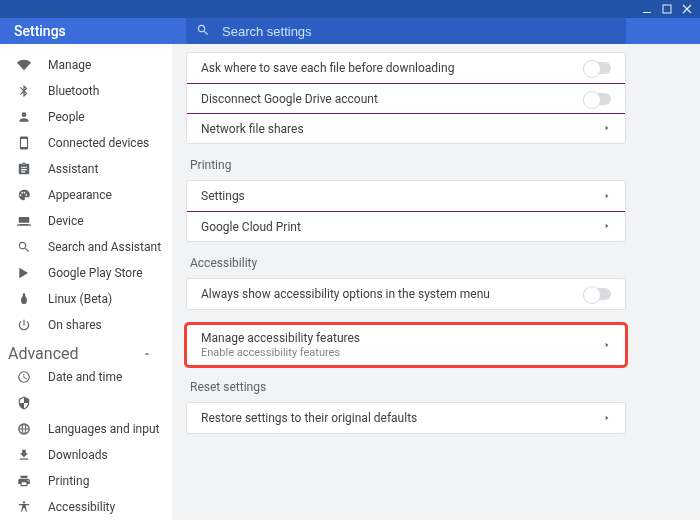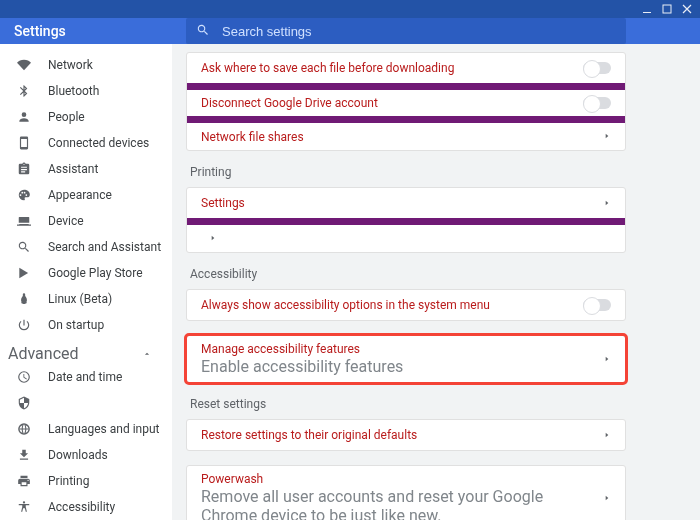--- a/index.html
+++ b/index.html
@@ -95,27 +95,27 @@
       background: #fff;
       border: 1px solid #e0e0e0;
       border-radius: 3px;
       margin-bottom: 14px;
     }
     .row {
       min-height: 30px;
       display: flex;
       align-items: center;
       padding: 6px 14px;
-      border-top: 7px solid #701a75;
+      border-top: 1px solid #701a75;
       cursor: pointer;
     }
     .row:first-child { border-top: none; }
     .row-text { flex: 1; }
-    .row-title { font-size: 12px; color: #b91c1c; }
-    .row-sub { font-size: 16px; color: #80868b; margin-top: 1px; }
+    .row-title { font-size: 12px; color: #404040; }
+    .row-sub { font-size: 11px; color: #80868b; margin-top: 1px; }
     .section-title {
       font-size: 12px;
       color: #5f6368;
       margin: 12px 0 8px 4px;
     }
     .toggle {
       width: 28px; height: 12px;
       background: #dadce0; border-radius: 7px;
       position: relative;
     }
@@ -165,21 +165,21 @@
 
 <div class="body">
   <div class="sidebar">
     <div id="sidebar-main">
         <div class="side-item">
           <span class="side-icon">
             <svg width="14" height="14" viewBox="0 0 24 24">
               <path d="M12 3C7 3 2.7 4.9 0 8l12 13L24 8c-2.7-3.1-7-5-12-5z"></path>
             </svg>
           </span>
-          <span class="side-label">Network</span>
+          <span class="side-label">Manage</span>
         </div>
         <div class="side-item">
           <span class="side-icon">
             <svg width="14" height="14" viewBox="0 0 24 24">
               <path d="M17.7 7.7L12 2h-1v7.6L6.4 5 5 6.4 10.6 12 5 17.6 6.4 19 11 14.4V22h1l5.7-5.7L13.4 12l4.3-4.3zM13 5.8l1.9 1.9L13 9.6V5.8zm1.9 10.5L13 18.2v-3.8l1.9 1.9z"></path>
             </svg>
           </span>
           <span class="side-label">Bluetooth</span>
         </div>
         <div class="side-item">
@@ -245,21 +245,21 @@
             </svg>
           </span>
           <span class="side-label">Linux (Beta)</span>
         </div>
         <div class="side-item">
           <span class="side-icon">
             <svg width="14" height="14" viewBox="0 0 24 24">
               <path d="M13 3h-2v10h2V3zm4.8 2.2l-1.4 1.4a7 7 0 11-8.8 0L6.2 5.2a9 9 0 1011.6 0z"></path>
             </svg>
           </span>
-          <span class="side-label">On startup</span>
+          <span class="side-label">On shares</span>
         </div>
       </div>
     <div class="advanced-header">
       <span>Advanced</span>
       <span><svg width="10" height="10" viewBox="0 0 24 24">
             <path d="M7 14l5-5 5 5z" fill="#5f6368"></path>
           </svg></span>
     </div>
     <div id="sidebar-advanced">
         <div class="side-item">
@@ -340,20 +340,23 @@
     <div class="card" id="card-printing">
         <div class="row">
           <div class="row-text">
             <div class="row-title">Settings</div>
           </div>
           <span class="chev"><svg width="8" height="10" viewBox="0 0 24 24">
               <path d="M8 5l8 7-8 7z"></path>
             </svg></span>
         </div>
         <div class="row">
+          <div class="row-text">
+            <div class="row-title">Google Cloud Print</div>
+          </div>
           <span class="chev"><svg width="8" height="10" viewBox="0 0 24 24">
               <path d="M8 5l8 7-8 7z"></path>
             </svg></span>
         </div>
       </div>
 
     <div class="section-title">Accessibility</div>
     <div class="card" id="card-a11y-1">
         <div class="row">
           <div class="row-text">
@@ -378,25 +381,14 @@
     <div class="card" id="card-reset-1">
         <div class="row">
           <div class="row-text">
             <div class="row-title">Restore settings to their original defaults</div>
           </div>
           <span class="chev"><svg width="8" height="10" viewBox="0 0 24 24">
               <path d="M8 5l8 7-8 7z"></path>
             </svg></span>
         </div>
       </div>
-    <div class="card" id="card-reset-2">
-        <div class="row">
-          <div class="row-text">
-            <div class="row-title">Powerwash</div>
-            <div class="row-sub">Remove all user accounts and reset your Google Chrome device to be just like new.</div>
-          </div>
-          <span class="chev"><svg width="8" height="10" viewBox="0 0 24 24">
-              <path d="M8 5l8 7-8 7z"></path>
-            </svg></span>
-        </div>
-      </div>
   </div>
 </div>
 
 </body></html>

